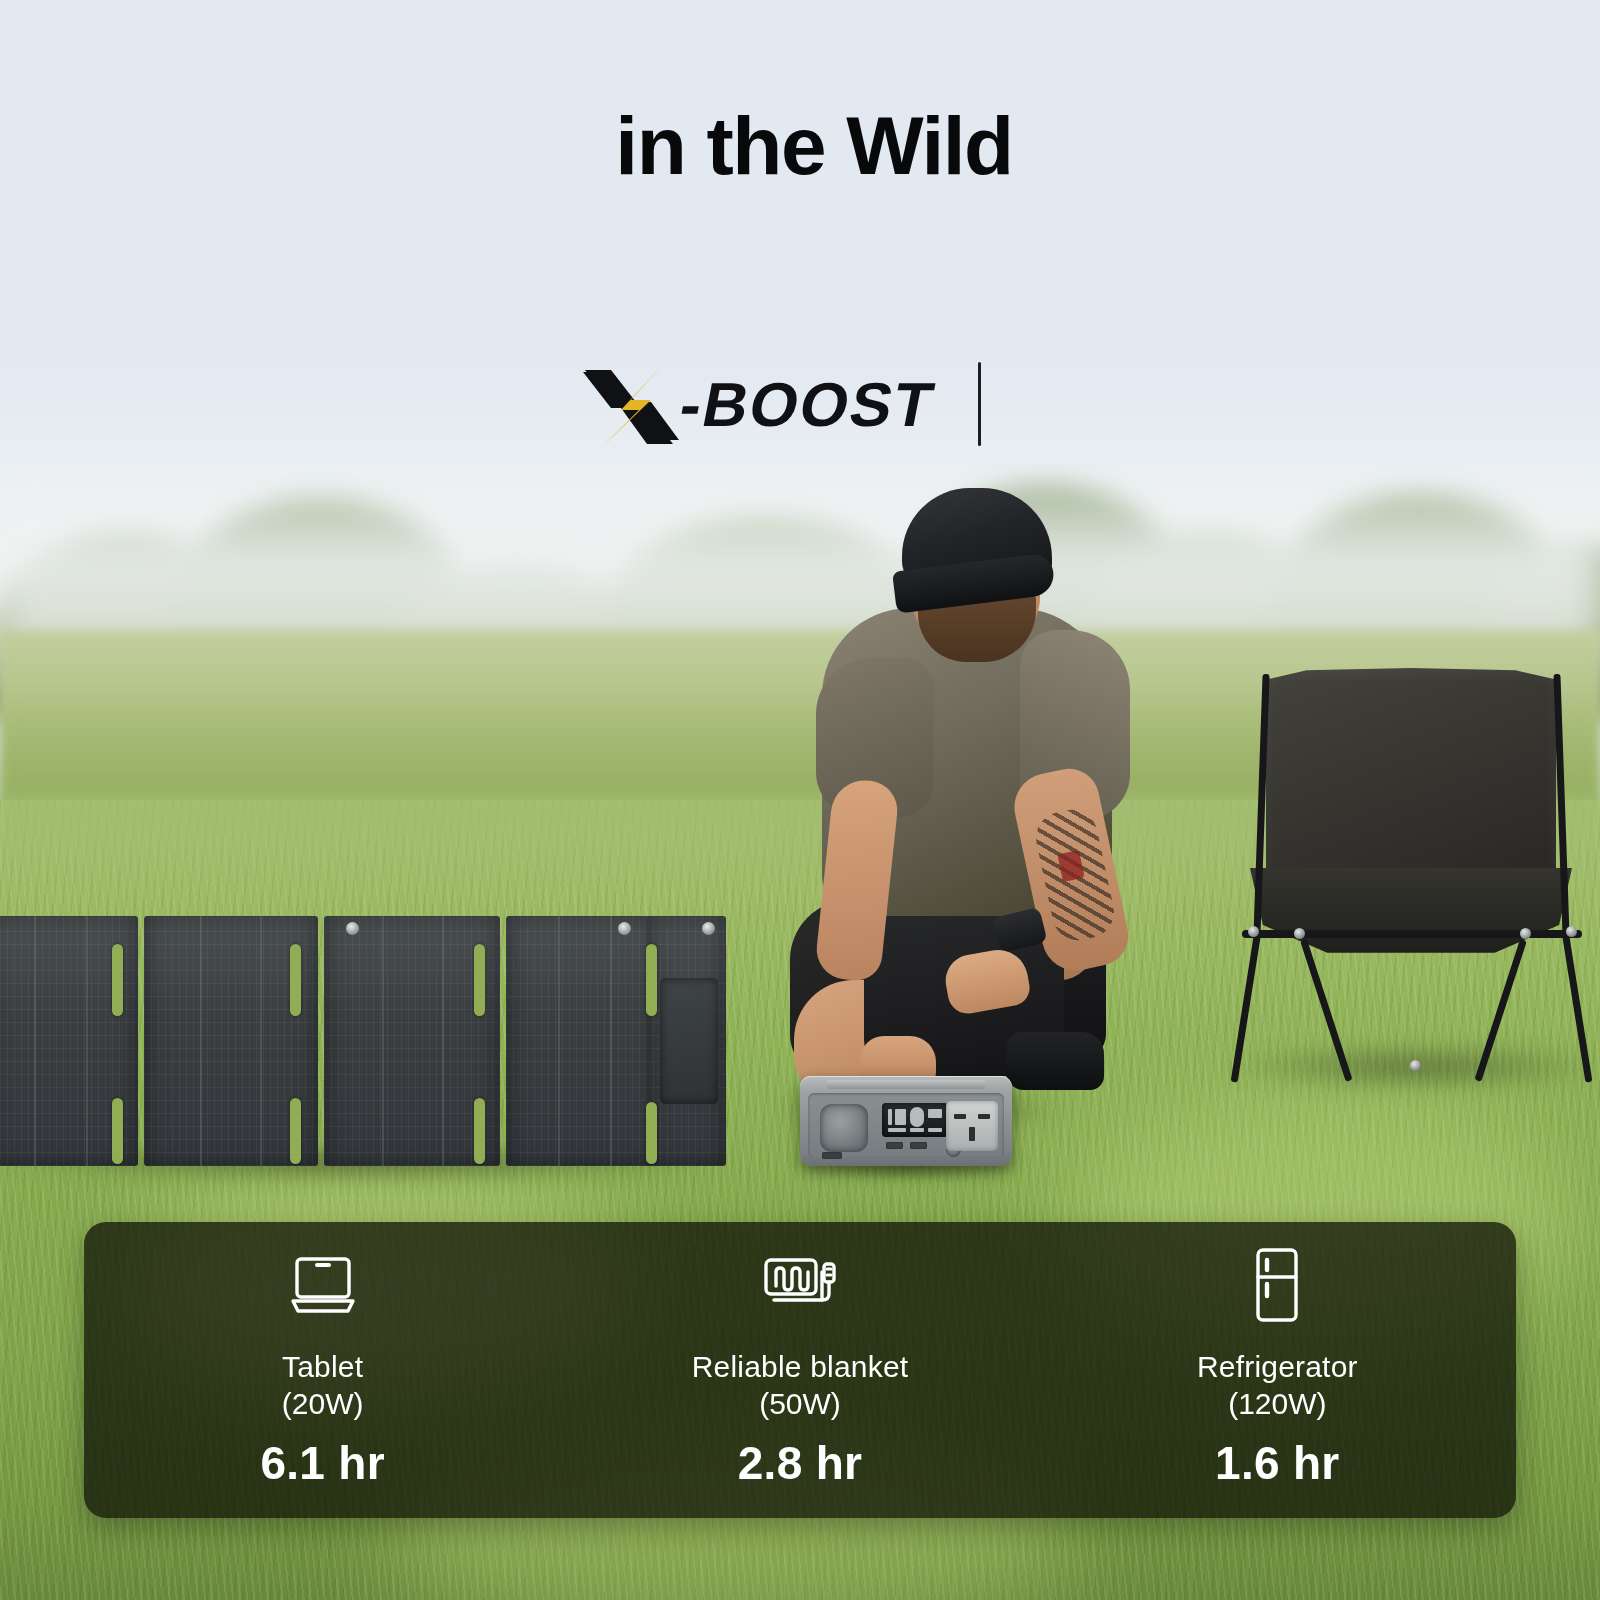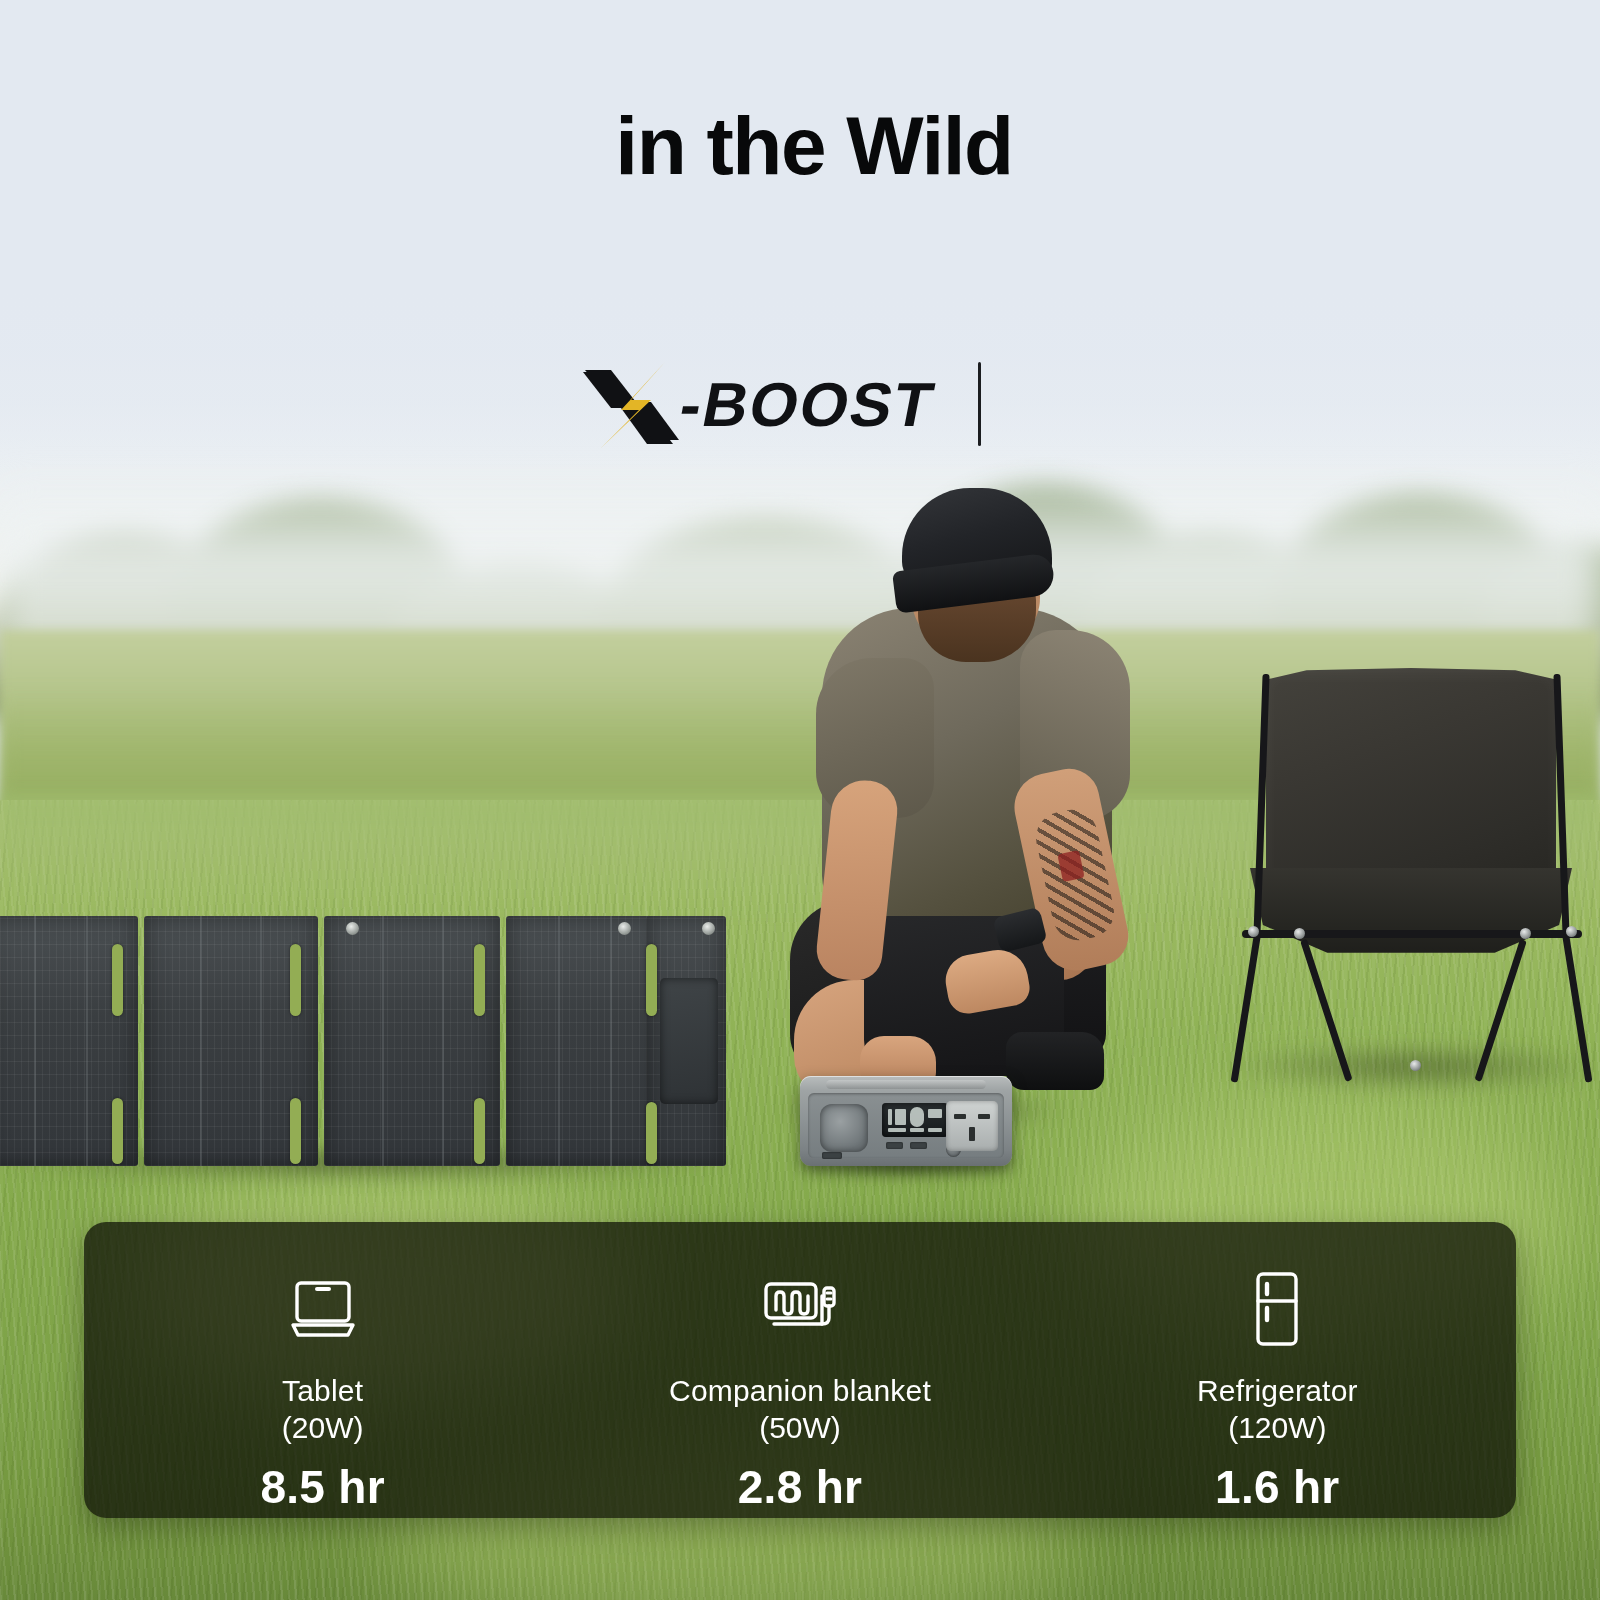--- a/index.html
+++ b/index.html
@@ -129,21 +129,21 @@
     font-family:"Liberation Sans",sans-serif;transform:skewX(-11deg);margin-left:-4px;}
   .divider{width:3px;height:84px;background:#1b1d20;margin:0 38px 0 44px;border-radius:2px;}
   .upto{font-size:62px;font-weight:400;color:#101114;letter-spacing:-.5px;
     font-family:"Liberation Sans",sans-serif;}
 
   
   .specpanel{position:absolute;left:84px;top:1222px;width:1432px;height:296px;
     border-radius:22px;background:rgba(14,16,6,.74);
     box-shadow:0 10px 30px rgba(0,0,0,.28);
     display:flex;align-items:flex-start;}
-  .spec{flex:1;display:flex;flex-direction:column;align-items:center;padding-top:44px;}
+  .spec{flex:1;display:flex;flex-direction:column;align-items:center;padding-top:20px;}
   .spec-icon{height:86px;display:flex;align-items:center;justify-content:center;}
   .spec-name{margin-top:22px;font-size:30px;color:#fff;line-height:1.16;text-align:center;
     font-weight:400;letter-spacing:.2px;}
   .spec-watt{font-size:30px;color:#fff;line-height:1.24;text-align:center;font-weight:400;}
   .spec-hr{margin-top:14px;font-size:46px;color:#fff;font-weight:700;letter-spacing:.3px;}
 </style>
 </head>
 <body>
 
 <div class="stage">
@@ -325,36 +325,36 @@
     <div class="spec">
       <div class="spec-icon">
         <svg width="74" height="62" viewBox="0 0 74 62" fill="none" stroke="#fff" stroke-width="3.4" stroke-linecap="round" stroke-linejoin="round">
           <rect x="11" y="5" width="52" height="38" rx="4"></rect>
           <line x1="31" y1="11" x2="43" y2="11" stroke-width="4"></line>
           <path d="M7 47 L67 47 L62 57 L12 57 Z"></path>
         </svg>
       </div>
       <div class="spec-name">Tablet</div>
       <div class="spec-watt">(20W)</div>
-      <div class="spec-hr">8.5 hr</div>
+      <div class="spec-hr">6.1 hr</div>
     </div>
 
     <div class="spec">
       <div class="spec-icon">
         <svg width="80" height="66" viewBox="0 0 80 66" fill="none" stroke="#fff" stroke-width="3.4" stroke-linecap="round" stroke-linejoin="round">
           <rect x="6" y="8" width="50" height="34" rx="5"></rect>
           <path d="M14 48 L62 48 L62 20"></path>
           <path d="M16 34 L16 20 Q16 16 20 16 Q24 16 24 20 L24 34 Q24 38 28 38 Q32 38 32 34 L32 20 Q32 16 36 16 Q40 16 40 20 L40 34 Q40 38 44 38 Q48 38 48 34 L48 20"></path>
           <rect x="64" y="12" width="10" height="18" rx="3"></rect>
           <line x1="67" y1="17" x2="71" y2="17" stroke-width="3"></line>
           <line x1="67" y1="23" x2="71" y2="23" stroke-width="3"></line>
           <path d="M69 30 L69 42 Q69 48 62 48"></path>
         </svg>
       </div>
-      <div class="spec-name">Companion blanket</div>
+      <div class="spec-name">Reliable blanket</div>
       <div class="spec-watt">(50W)</div>
       <div class="spec-hr">2.8 hr</div>
     </div>
 
     <div class="spec">
       <div class="spec-icon">
         <svg width="58" height="78" viewBox="0 0 58 78" fill="none" stroke="#fff" stroke-width="3.4" stroke-linecap="round" stroke-linejoin="round">
           <rect x="10" y="4" width="38" height="70" rx="5"></rect>
           <line x1="10" y1="31" x2="48" y2="31"></line>
           <line x1="19" y1="14" x2="19" y2="24" stroke-width="4.4"></line>

